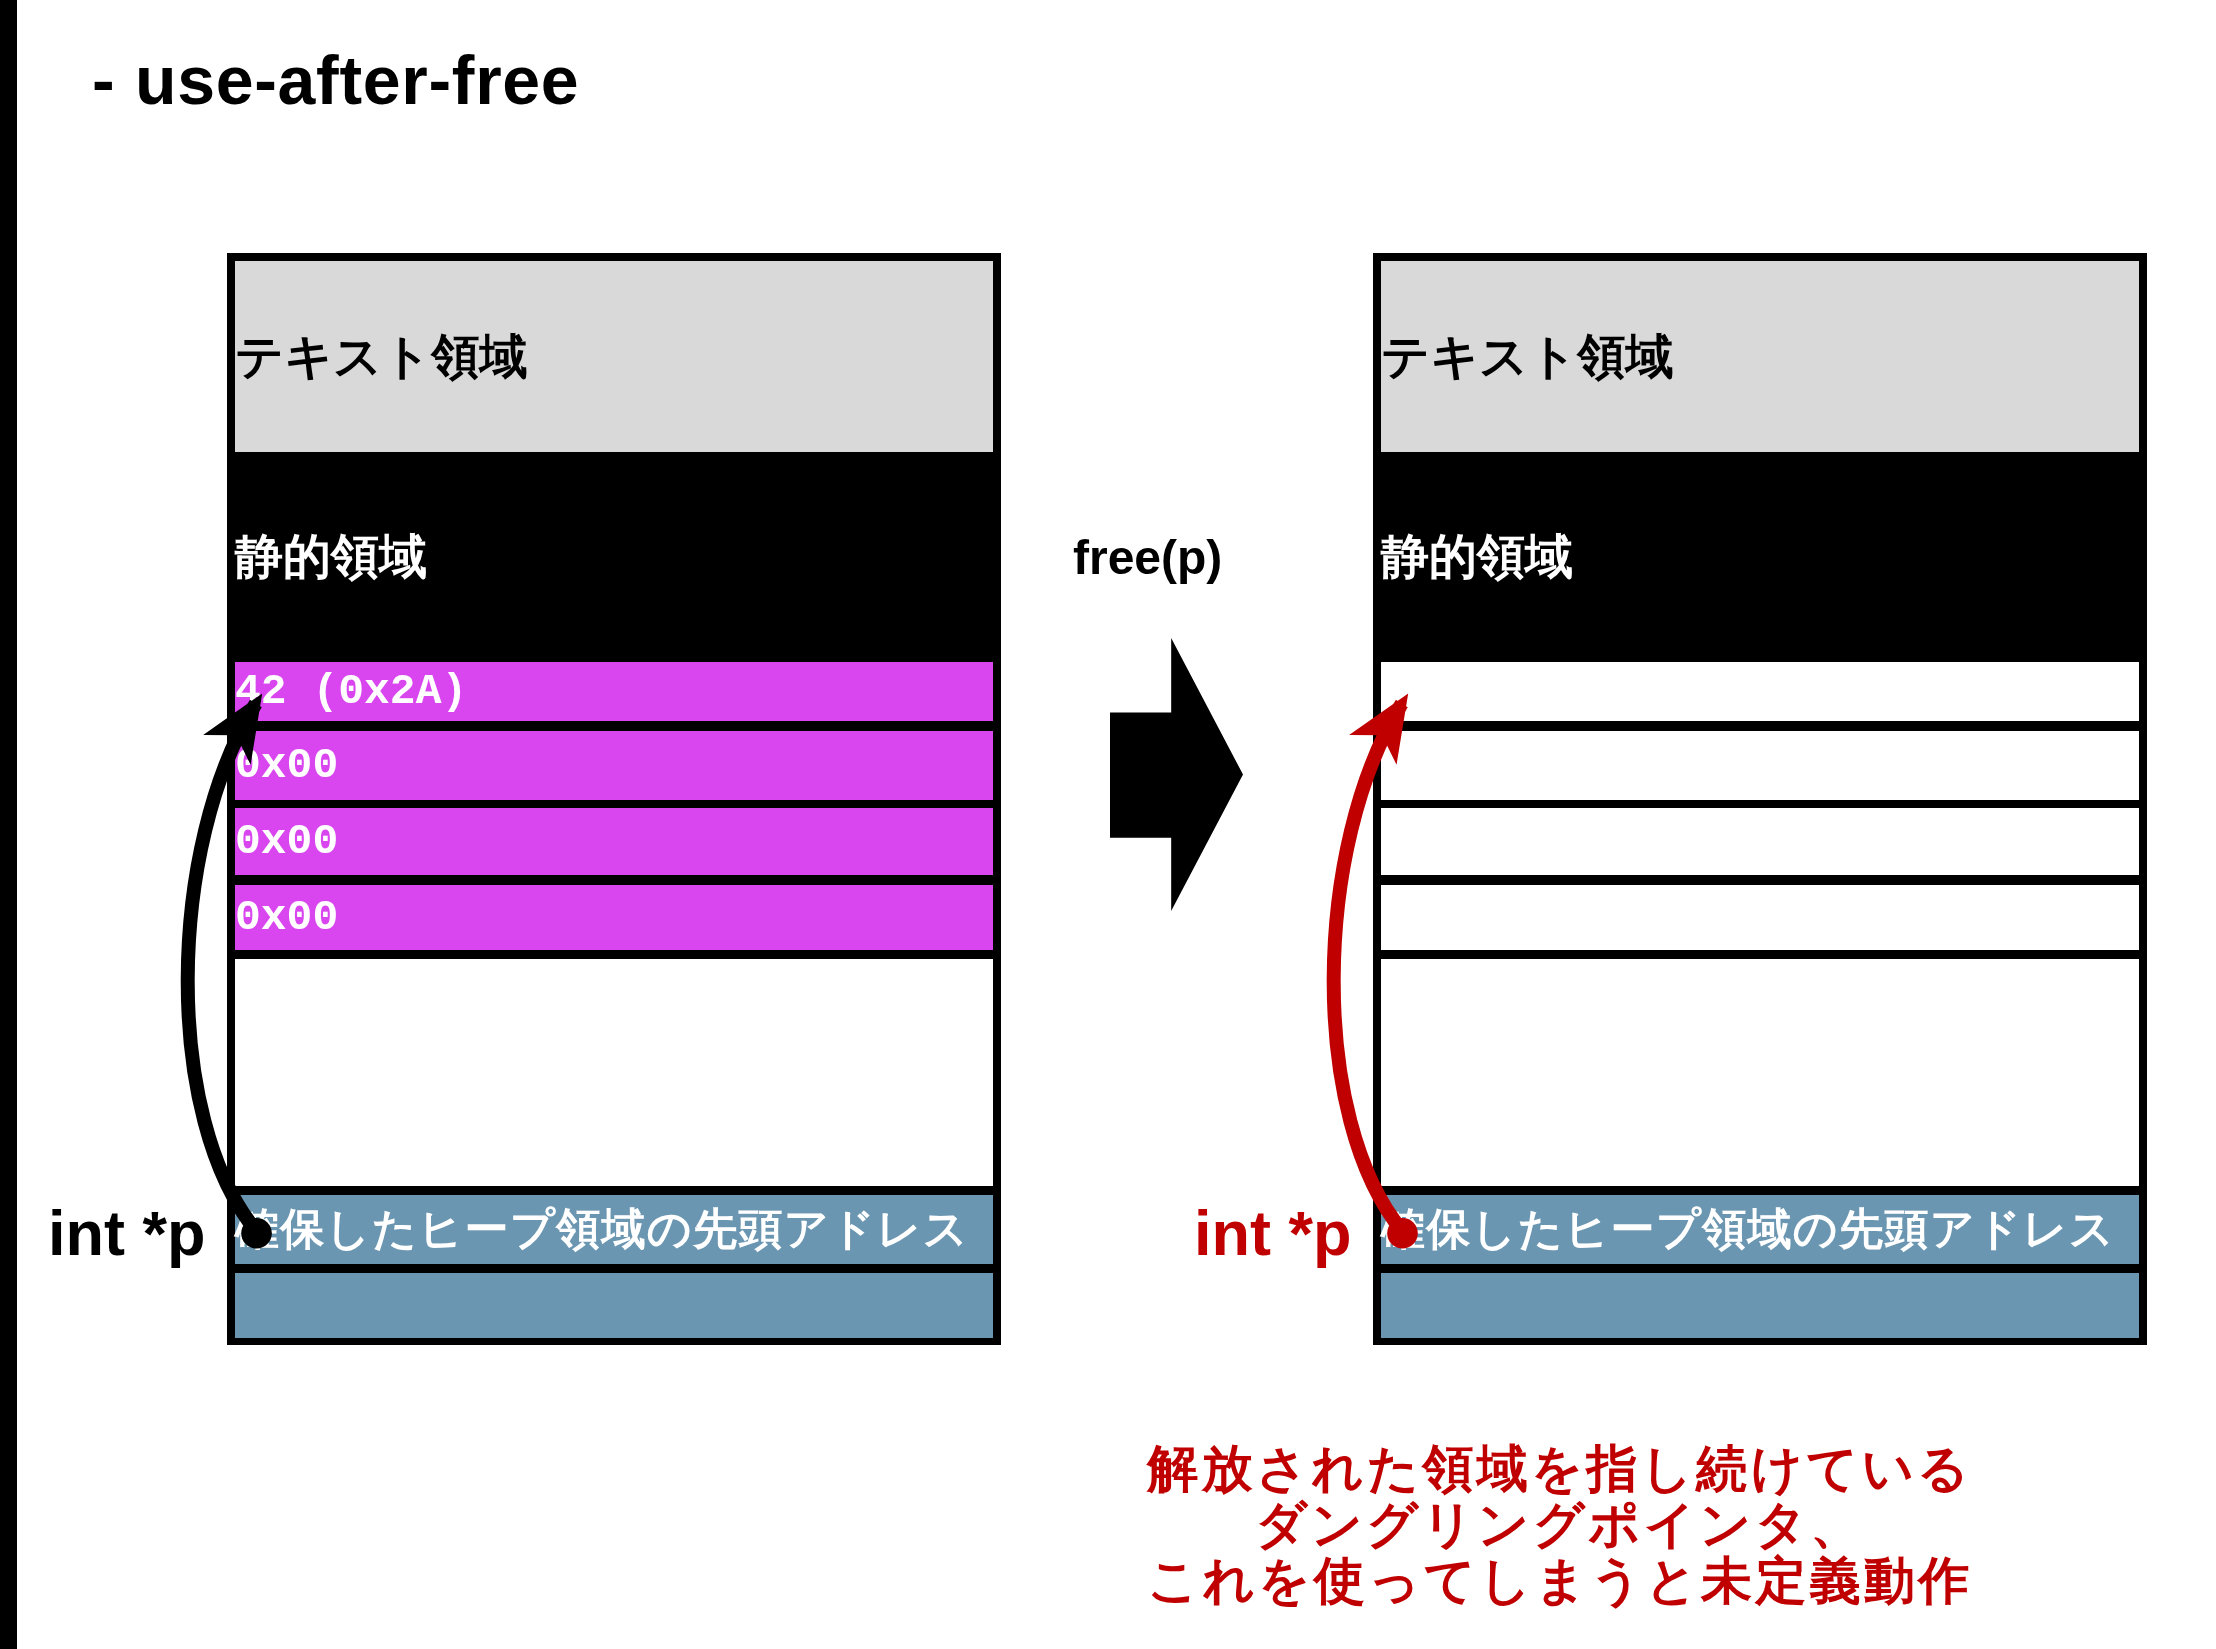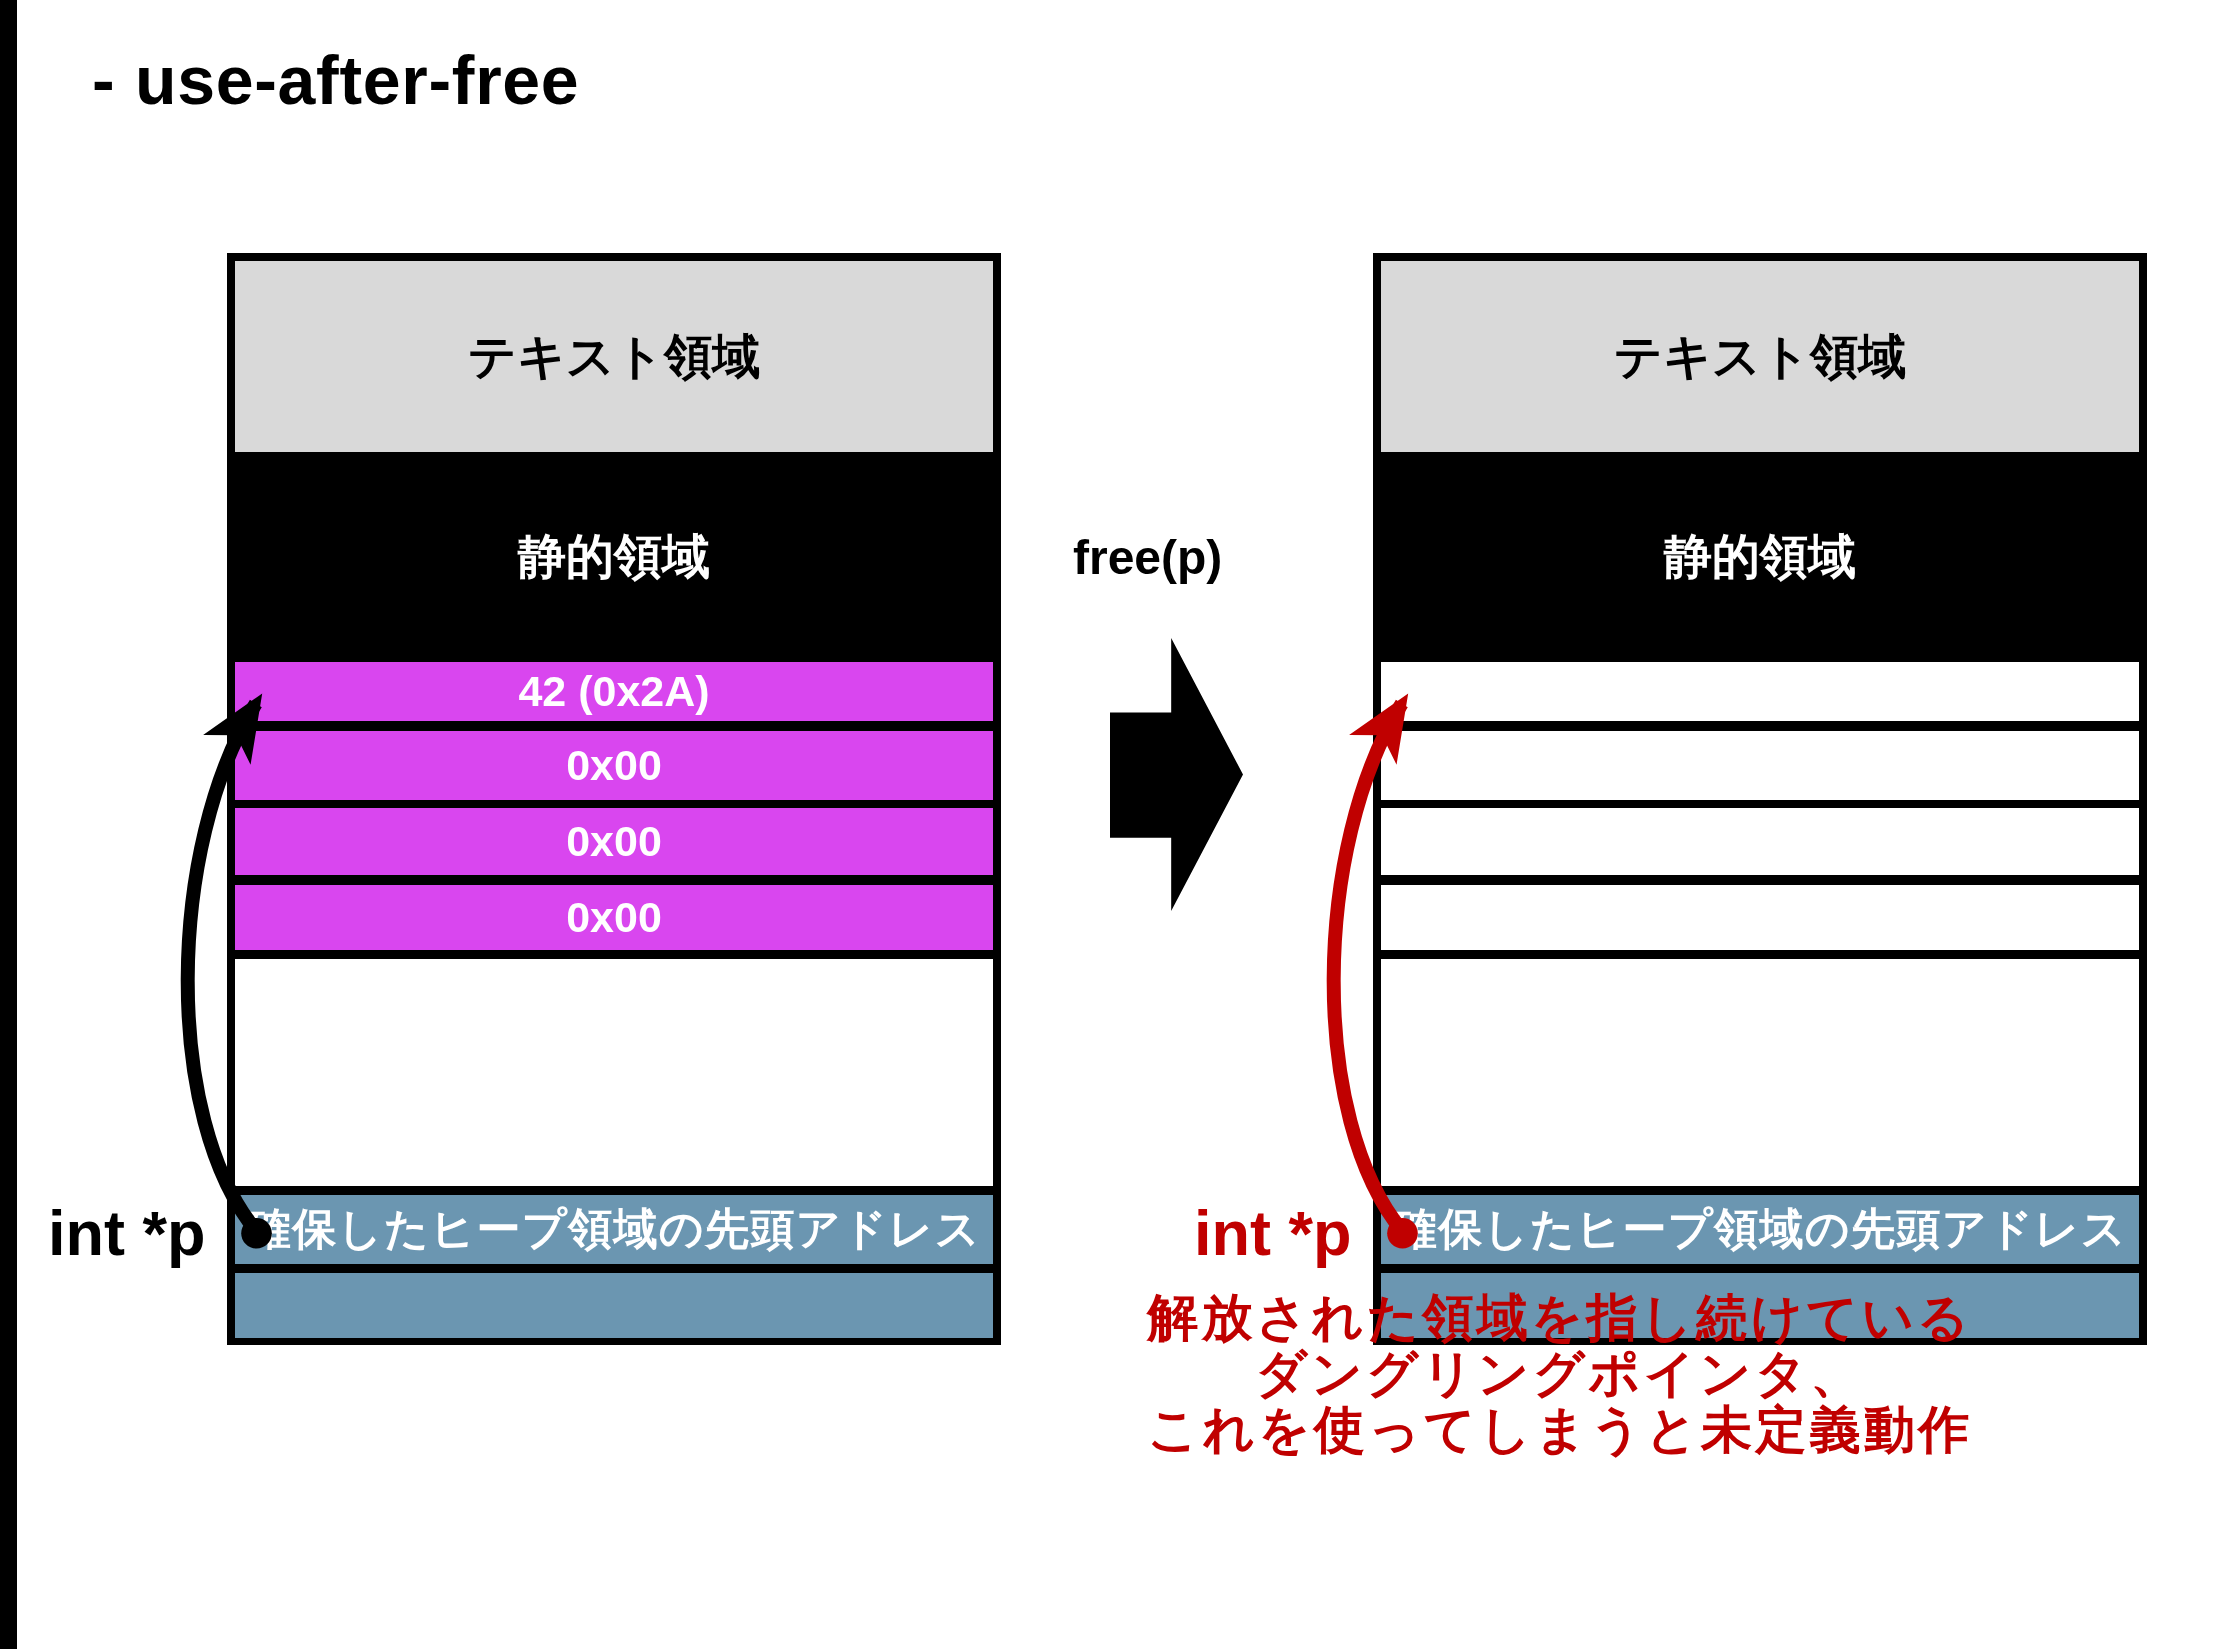--- a/index.html
+++ b/index.html
@@ -19,22 +19,23 @@
   
   .membox{
     position:absolute;top:253px;width:758px;height:1076px;
     border:8.7px solid #000;background:#fff;
     display:flex;flex-direction:column;
   }
   .membox.left{left:227px;}
   .membox.right{left:1373px;}
   .seg{
     position:relative;width:100%;
-    display:flex;align-items:center;justify-content:center;
+    display:flex;align-items:center;
     flex:0 0 auto;
+    font-family:Liberation Mono, monospace;
   }
   .hr{flex:0 0 8.7px;background:#000;width:100%;}
   .hr14{flex:0 0 9.3px;background:#000;width:100%;}
   .h287{height:191px;} .h289{height:193px;}
   .h88{height:59px;} .h103{height:69px;} .h100{height:67px;} .h98{height:65px;}
   .h340{height:227px;}
   .bg-gray{background:#d9d9d9;}
   .bg-slate{background:#000000;}
   .bg-purple{background:#d946ef;}
   .bg-steel{background:#6b96b1;}
@@ -56,21 +57,21 @@
   .intp{
     position:absolute;top:1197px;
     font-size:63px;font-weight:700;white-space:nowrap;
   }
   .intp.side-left{left:48px;color:#000;}
   .intp.side-right{left:1194px;color:#c00000;}
   
   .overlay{position:absolute;left:0;top:0;width:2216px;height:1649px;pointer-events:none;}
   
   .annotation{
-    position:absolute;left:1040px;top:1290px;width:1040px;
+    position:absolute;left:1040px;top:1441px;width:1040px;
     text-align:center;color:#c00000;font-weight:800;
     font-size:51px;line-height:56px;letter-spacing:3.3px;
   }
 </style>
 </head>
 <body>
 
 <div class="left-bar"></div>
 
 <h1 class="title">- use-after-free</h1>

